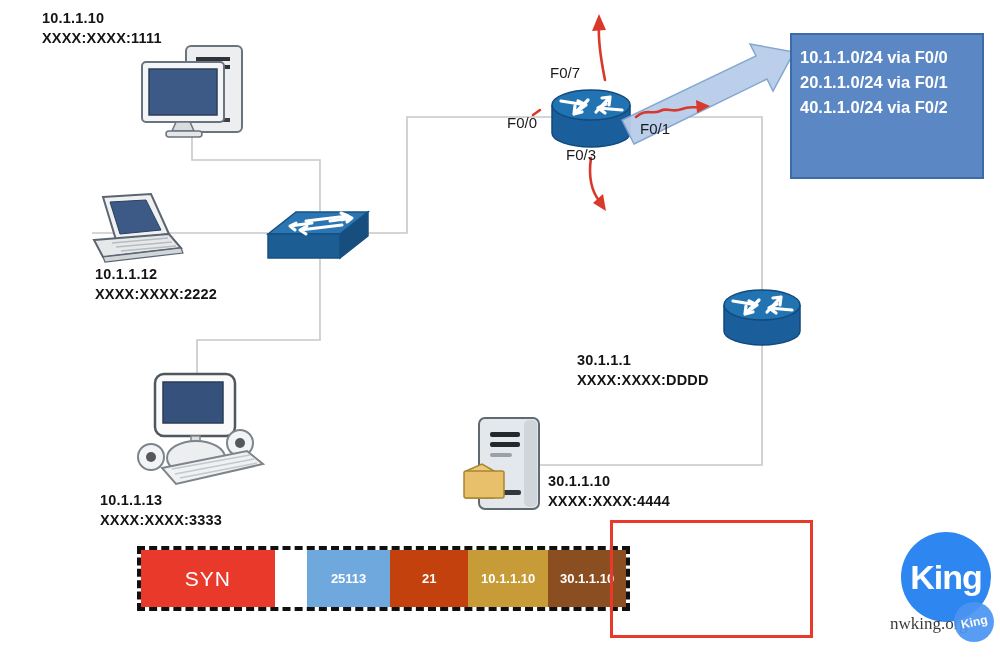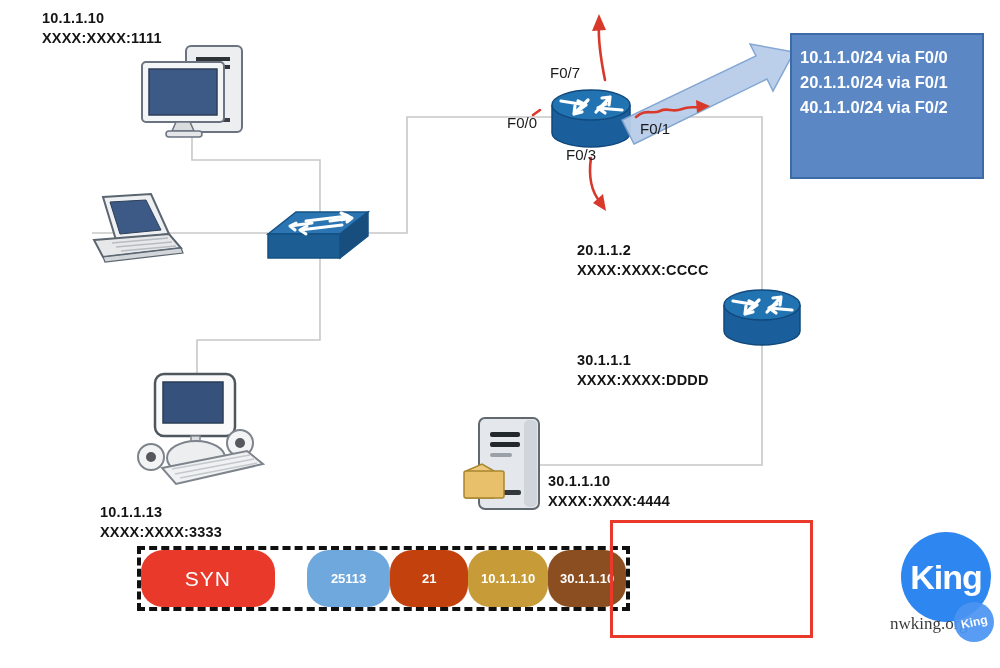--- a/index.html
+++ b/index.html
@@ -14,21 +14,21 @@
   .addr { position:absolute; font-weight:700; font-size:14.5px; line-height:20px;
           color:#141414; white-space:nowrap; letter-spacing:0.2px; }
   .iface { position:absolute; font-weight:400; font-size:15px; color:#1a1a1a; white-space:nowrap; }
 
   .lbl-pc1    { left:42px;  top:8px;   }
   .lbl-r1lan  { left:368px; top:63px;  }
   .lbl-r1wan  { left:640px; top:63px;  }
   .lbl-laptop { left:95px;  top:264px; }
   .lbl-r2wan  { left:577px; top:240px; }
   .lbl-r2lan  { left:577px; top:350px; }
-  .lbl-imac   { left:100px; top:490px;margin-top:12px; }
+  .lbl-imac   { left:100px; top:490px; }
   .lbl-server { left:548px; top:471px; }
 
   .if-f02 { left:550px; top:64px; }
   .if-f00 { left:507px; top:114px; }
   .if-f01 { left:640px; top:120px; }
   .if-f03 { left:554px; top:146px;margin-left:12px; }
 
   
   .routing-box {
     position:absolute; left:790px; top:33px; width:194px; height:146px;
@@ -37,21 +37,21 @@
   .routing-box .rt-line {
     color:#ffffff; font-size:16.5px; font-weight:600; line-height:25px; white-space:nowrap;
   }
 
   
   .packet-bar {
     position:absolute; left:137px; top:546px; width:493px; height:65px;
     border:4px dashed #101010; display:flex; z-index:4;
   }
   .pkt-seg { height:100%; display:flex; align-items:center; justify-content:center;
-             color:#fff; font-weight:700; font-size:13px;border-radius:22px; }
+             color:#fff; font-weight:700; font-size:13px; }
   .pkt-seg.syn { font-size:21px; font-weight:400; letter-spacing:1px; }
   .w1{width:146px;} .w2{width:91px;margin-left:32px;} .w3{width:85px;} .w4{width:87px;} .w5{width:85px;}
 
   
   .red-rect { position:absolute; left:610px; top:520px; width:203px; height:118px;
               border:3px solid #e8392b; z-index:5; }
 
   
   .logo-wrap { position:absolute; left:880px; top:528px; width:120px; height:130px; z-index:6; }
   .logo-circle { position:absolute; left:21px; top:4px; width:90px; height:90px; border-radius:50%;
@@ -172,23 +172,23 @@
   <div class="routing-box" style="background-color: rgb(91, 135, 197);">
     <div class="rt-line">10.1.1.0/24 via F0/0</div>
     <div class="rt-line">20.1.1.0/24 via F0/1</div>
     <div class="rt-line">40.1.1.0/24 via F0/2</div>
   </div>
 
   <div class="addr lbl-pc1">
     <div>10.1.1.10</div>
     <div>XXXX:XXXX:1111</div>
   </div>
-  <div class="addr lbl-r2wan">
-    <div>20.1.1.2</div>
-    <div>XXXX:XXXX:CCCC</div>
+  <div class="addr lbl-laptop">
+    <div>10.1.1.12</div>
+    <div>XXXX:XXXX:2222</div>
   </div>
   <div class="addr lbl-r2lan">
     <div>30.1.1.1</div>
     <div>XXXX:XXXX:DDDD</div>
   </div>
   <div class="addr lbl-imac">
     <div>10.1.1.13</div>
     <div>XXXX:XXXX:3333</div>
   </div>
   <div class="addr lbl-server">

